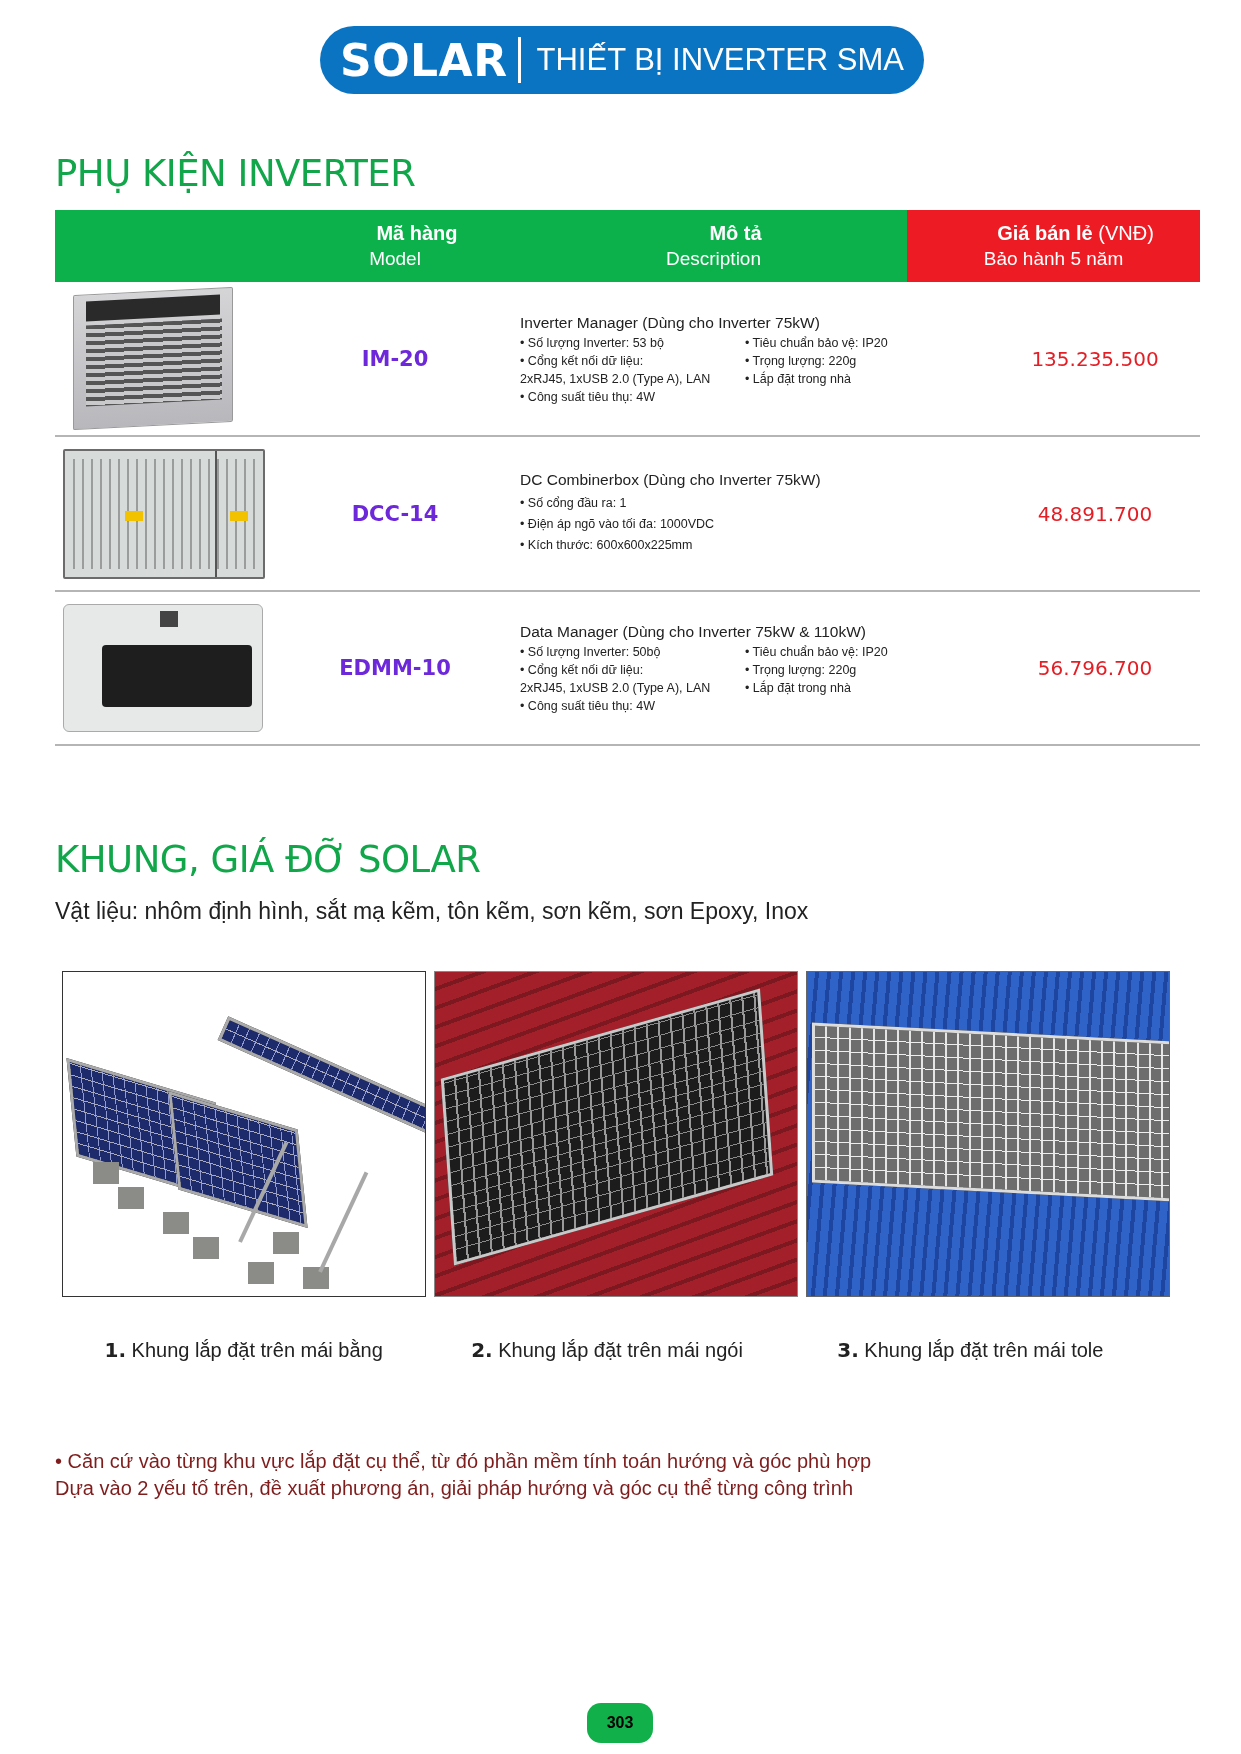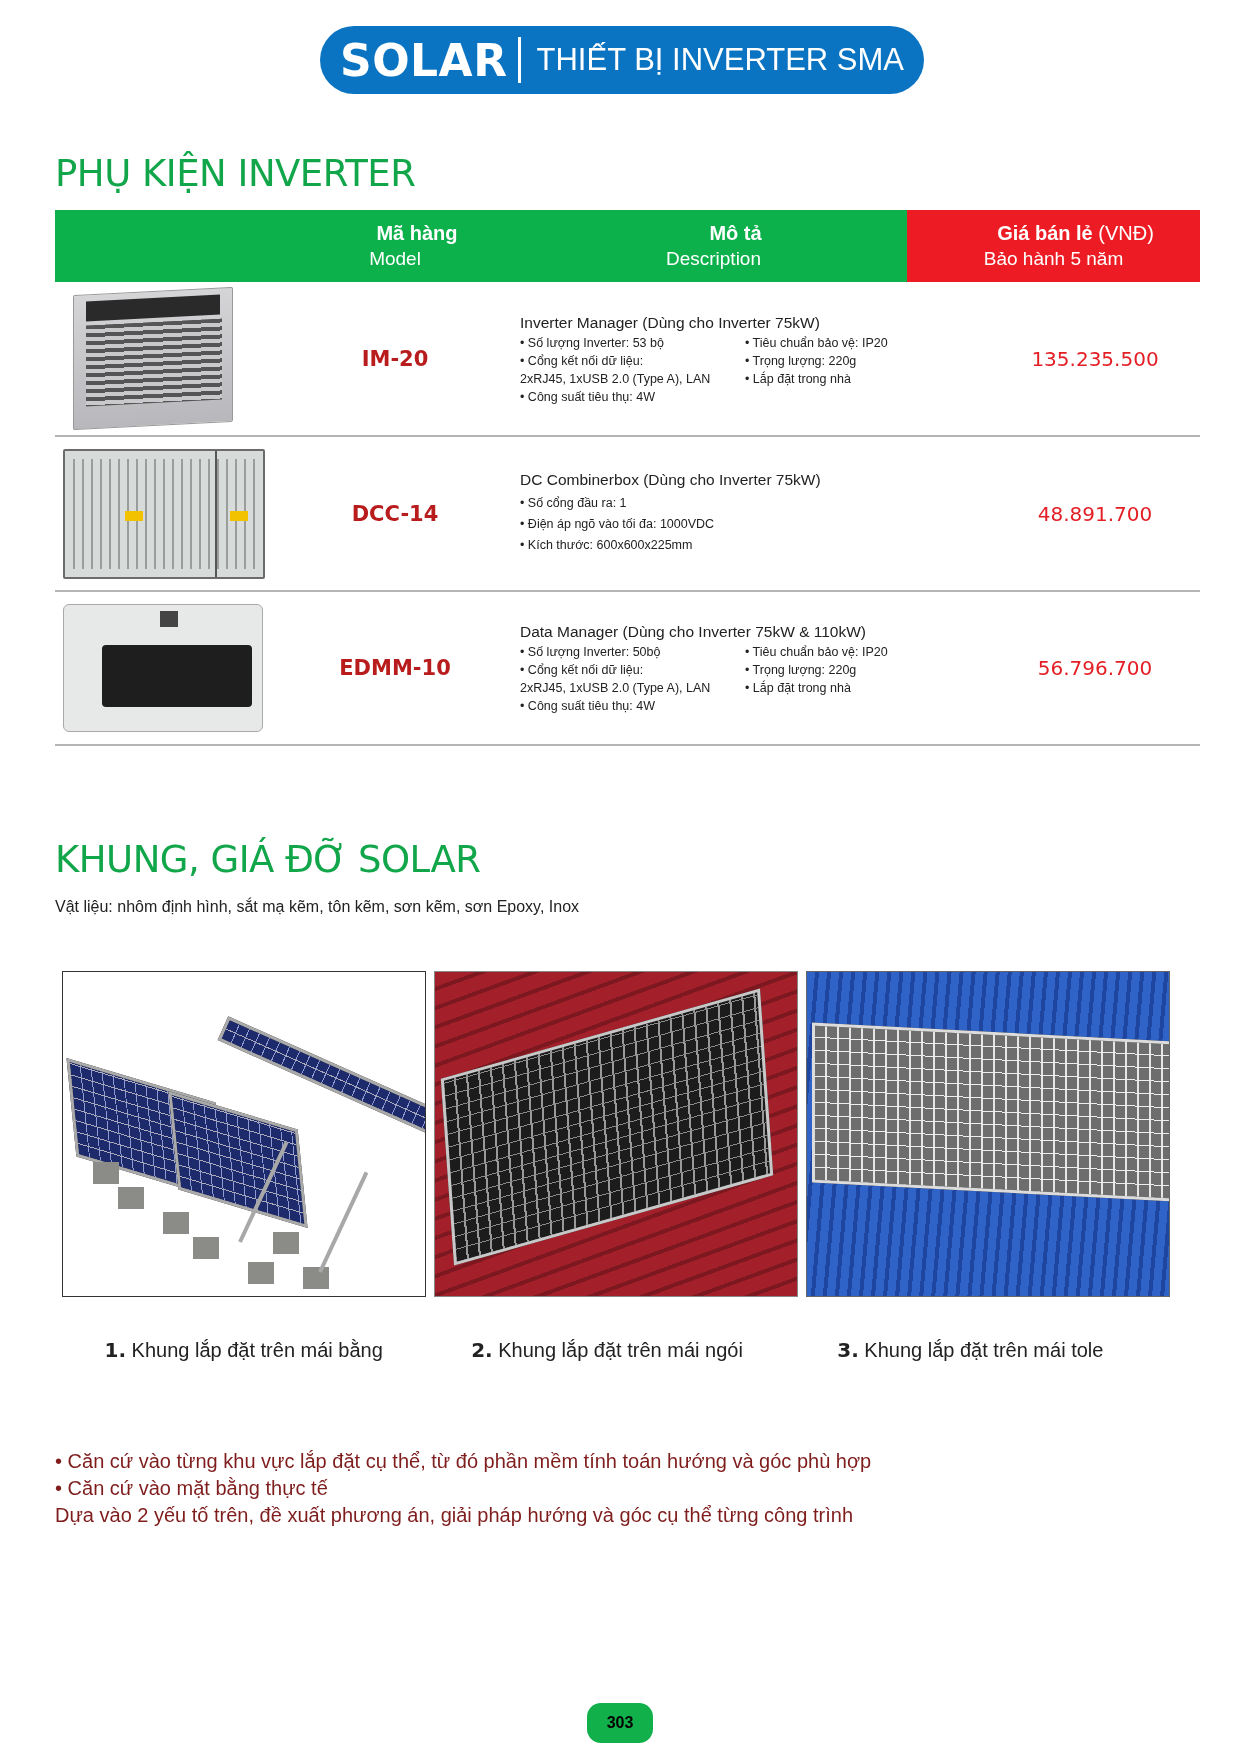--- a/index.html
+++ b/index.html
@@ -28,21 +28,21 @@
   .th-green { background: #0db14b; }
   .th-red { background: #ed1c24; }
   .col-img { width: 215px; }
   .col-model { width: 250px; }
   .col-desc { width: 387px; }
   .col-price { width: 293px; }
   .th .price-unit { font-weight: 400; }
 
   .row { display: flex; align-items: center; border-bottom: 2px solid #b5b5b5; }
   .row .cell-img { width: 215px; display: flex; align-items: center; justify-content: flex-start; }
-  .row .cell-model { width: 250px; text-align: center; font-size: 21px; font-weight: 700; color: #b91c1c; font-family: "DejaVu Sans", sans-serif; }
+  .row .cell-model { width: 250px; text-align: center; font-size: 21px; font-weight: 700; color: #6d28d9; font-family: "DejaVu Sans", sans-serif; }
   .row .cell-desc { width: 450px; padding-left: 0; }
   .row .cell-price { flex: 1; text-align: center; color: #e31e25; font-weight: 400; font-size: 20px; font-family: "DejaVu Sans", sans-serif; padding-left: 20px; }
 
   .desc-title { font-size: 15.5px; color: #222; margin-bottom: 4px; }
   .desc-grid { display: grid; grid-template-columns: 225px 220px; row-gap: 4px; font-size: 12.5px; color: #222; }
   .desc-list { font-size: 12.5px; color: #222; line-height: 21px; }
 
   .prod-img { position: relative; border-radius: 2px; }
   .img-im20 { width: 160px; height: 135px; margin-left: 18px; background: linear-gradient(180deg,#d5d5d8,#b8b8bc); border: 1px solid #999; transform: skewY(-3deg); }
   .img-im20 .fins { position: absolute; left: 12px; right: 10px; top: 30px; bottom: 22px;
@@ -51,21 +51,21 @@
   .img-dcc { width: 202px; height: 130px; margin-left: 8px; background: #d7dbd9; border: 2px solid #6b6b6b; }
   .img-dcc .inner { position: absolute; inset: 8px; background:
       repeating-linear-gradient(90deg, rgba(40,40,40,.35) 0 2px, transparent 2px 9px); }
   .img-dcc .y1, .img-dcc .y2 { position: absolute; width: 18px; height: 10px; background: #f2c200; top: 60px; }
   .img-dcc .y1 { left: 60px; } .img-dcc .y2 { left: 165px; }
   .img-dcc .div { position: absolute; top: 0; bottom: 0; left: 150px; width: 2px; background: #555; }
   .img-edmm { width: 200px; height: 128px; margin-left: 8px; background: #e7e8e8; border: 1px solid #aaa; border-radius: 6px; }
   .img-edmm .face { position: absolute; left: 38px; right: 10px; top: 40px; height: 62px; background: #1e1e1e; border-radius: 4px; }
   .img-edmm .port { position: absolute; left: 96px; top: 6px; width: 18px; height: 16px; background: #444; }
 
-  .materials { position: absolute; left: 55px; top: 898px; font-size: 16px; color: #222; }
+  .materials { position: absolute; left: 55px; top: 898px; font-size: 23px; color: #222; }
 
   .photos { position: absolute; top: 971px; left: 62px; display: flex; gap: 8px; }
   .photo { width: 364px; height: 326px; border: 1.5px solid #333; position: relative; overflow: hidden; }
   .photo-flat { background: #fff; }
   .photo-tile { background: repeating-linear-gradient(160deg,#a3202a 0 14px,#7d1820 14px 18px); border-color: #888; }
   .photo-tole { background: repeating-linear-gradient(95deg,#2f63c7 0 8px,#1e45a0 8px 12px); border-color: #666; }
   .panel { position: absolute; background: repeating-linear-gradient(90deg,#222 0 10px,#bbb 10px 12px), #222; border: 3px solid #c8c8c8; }
   .panel.dark { background-image: repeating-linear-gradient(0deg,transparent 0 12px,#8a8a8a 12px 13px), repeating-linear-gradient(90deg,#1c1c1c 0 10px,#999 10px 12px); }
   .panel.light { background-image: repeating-linear-gradient(0deg,transparent 0 12px,#eee 12px 13px), repeating-linear-gradient(90deg,#6d6d6d 0 10px,#e5e5e5 10px 12px); border-color: #dcdcdc; }
   .panel.blue { background-image: repeating-linear-gradient(0deg,transparent 0 10px,#aab 10px 11px), repeating-linear-gradient(90deg,#1d2a6b 0 10px,#8f9ad0 10px 11px); border-color:#aaa; }
@@ -209,17 +209,16 @@
 </div>
 
 <div class="captions">
   <div class="caption"><b>1.</b> <span>Khung lắp đặt trên mái bằng</span></div>
   <div class="caption"><b>2.</b> <span>Khung lắp đặt trên mái ngói</span></div>
   <div class="caption"><b>3.</b> <span>Khung lắp đặt trên mái tole</span></div>
 </div>
 
 <div class="notes">
   <div>• Căn cứ vào từng khu vực lắp đặt cụ thể, từ đó phần mềm tính toán hướng và góc phù hợp</div>
-  <div>• Căn cứ vào mặt bằng thực tế</div>
   <div>Dựa vào 2 yếu tố trên, đề xuất phương án, giải pháp hướng và góc cụ thể từng công trình</div>
 </div>
 
 <div class="page-num">303</div>
 
 </body></html>

